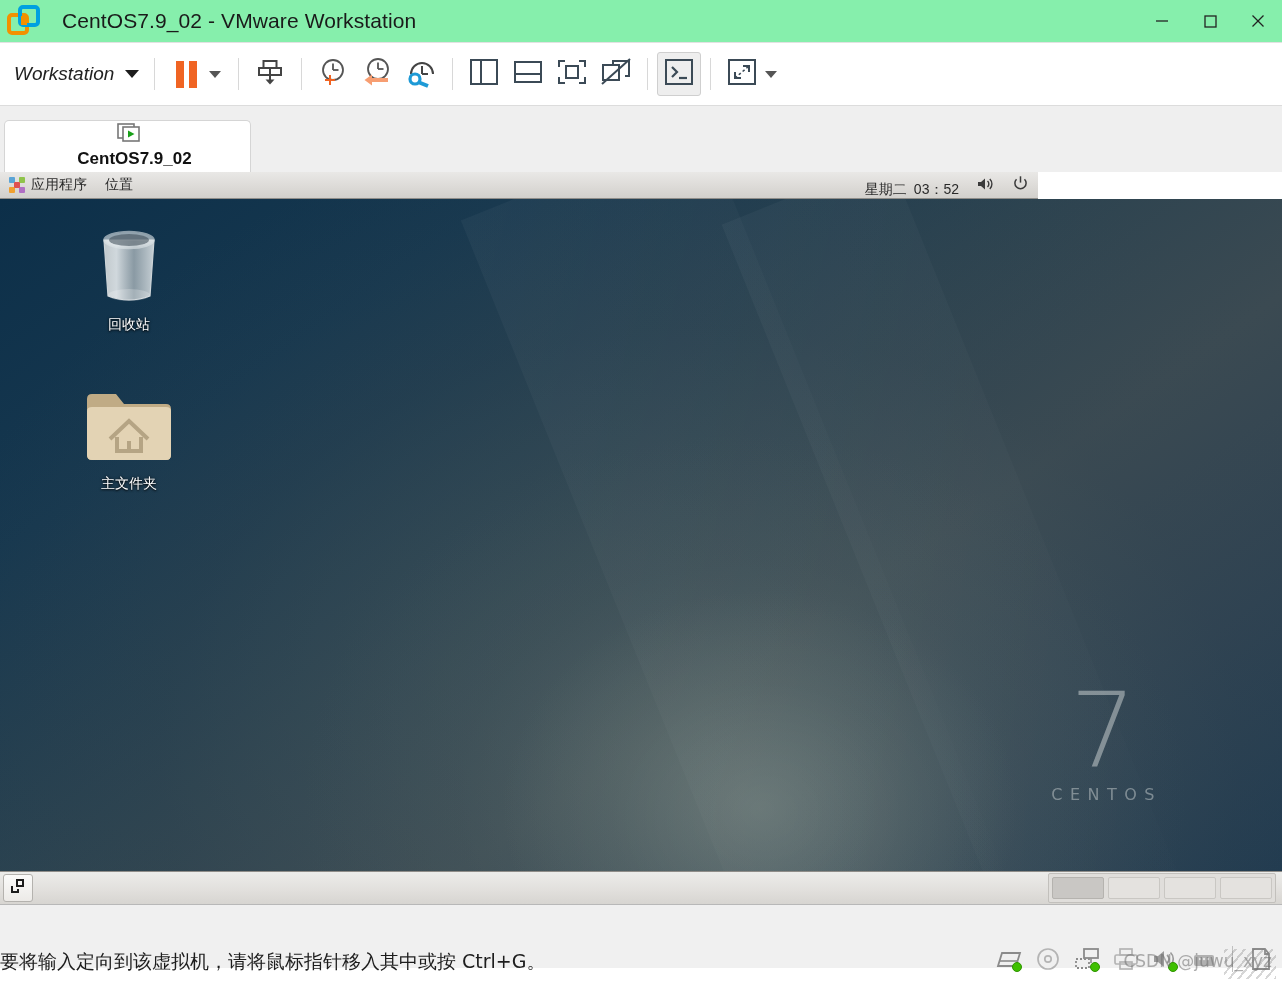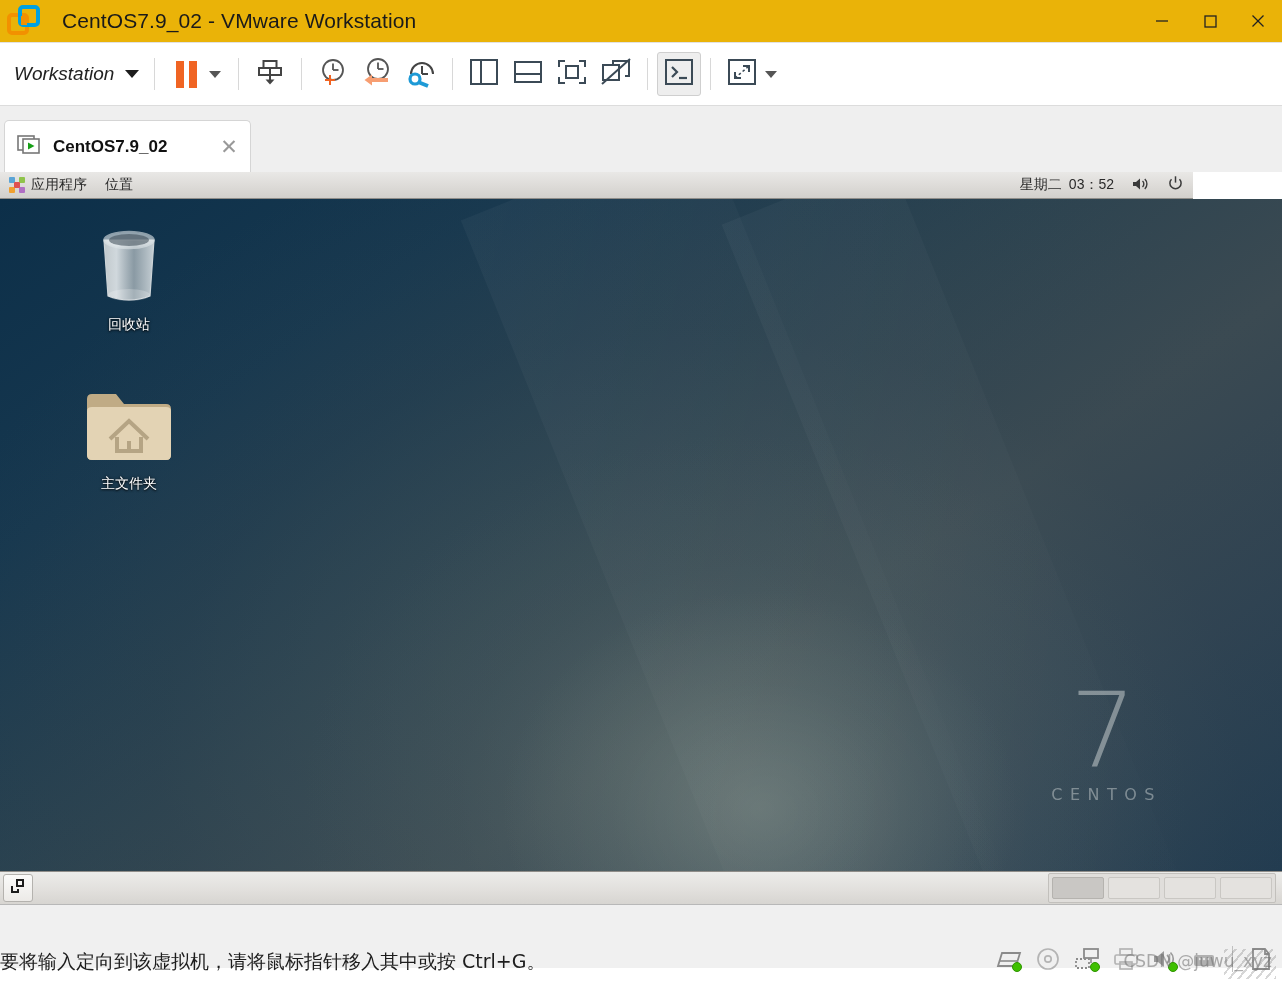--- a/index.html
+++ b/index.html
@@ -6,21 +6,21 @@
   html, body {
     width: 1282px; height: 982px;
     overflow: hidden;
     font-family: "Liberation Sans", "DejaVu Sans", sans-serif;
     background: #ffffff;
   }
 
   
   .titlebar {
     position: absolute; left: 0; top: 0; width: 1282px; height: 42px;
-    background: #eab308;
+    background: #86efac;
     display: flex; align-items: center;
   }
   .app-logo { width: 36px; height: 36px; margin-left: 6px; position: relative; flex: none; }
   .app-title {
     font-size: 21px; color: #1a1a1a; margin-left: 20px;
     white-space: nowrap; letter-spacing: 0.1px;
   }
   .win-buttons { position: absolute; right: 0; top: 0; height: 42px; display: flex; }
   .win-btn {
     width: 48px; height: 42px; display: flex; align-items: center; justify-content: center;
@@ -66,49 +66,49 @@
   
   .tabbar {
     position: absolute; left: 0; top: 106px; width: 1282px; height: 66px;
     background: #efefef;
   }
   .vm-tab {
     position: absolute; left: 4px; top: 14px; width: 247px; height: 52px;
     background: #ffffff;
     border: 1px solid #d5d5d5; border-bottom: none;
     border-radius: 5px 5px 0 0;
-    display: flex; align-items: center; padding: 0 8px 0 12px;
+    display: flex; align-items: center; padding: 0 8px 0 12px; flex-direction: column;
   }
   .tab-label {
     font-size: 17px; font-weight: bold; color: #111;
     margin-left: 10px; white-space: nowrap;
   }
   .tab-close {
     margin-left: auto; width: 26px; height: 26px;
     display: flex; align-items: center; justify-content: center;
     color: #999; font-size: 21px; font-weight: 300;
   }
 
   
   .vm-screen {
     position: absolute; left: 0; top: 172px; width: 1282px; height: 732px;
     overflow: hidden;
   }
 
   
   .gnome-top {
-    position: absolute; left: 0; top: 0; width: 1193px; height: 27px;
+    position: absolute; left: 0; top: 0; width: 1038px; height: 27px;
     background: linear-gradient(to bottom, #e9e8e6 0%, #dedcd9 50%, #d2d0cc 100%);
     border-bottom: 1px solid #8f8d89;
     display: flex; align-items: center;
     font-size: 14px; color: #2a2a2a;
   }
   .gp-item { display: flex; align-items: center; height: 27px; padding: 0 9px; }
   .gnome-right {
-    margin-left: auto; display: flex; align-items: center; height: 27px;
+    margin-left: auto; display: flex; align-items: flex-end; height: 27px;
   }
   .gp-clock { font-size: 14px; padding: 0 8px; display:flex; align-items:center; gap:7px; }
   .gnome-apps-icon {
     width: 16px; height: 16px; position: relative; margin-right: 6px; flex:none;
   }
   .gai { position: absolute; width: 6px; height: 6px; border-radius: 1px; }
 
   
   .desktop {
     position: absolute; left: 0; top: 27px; width: 1282px; height: 705px;

